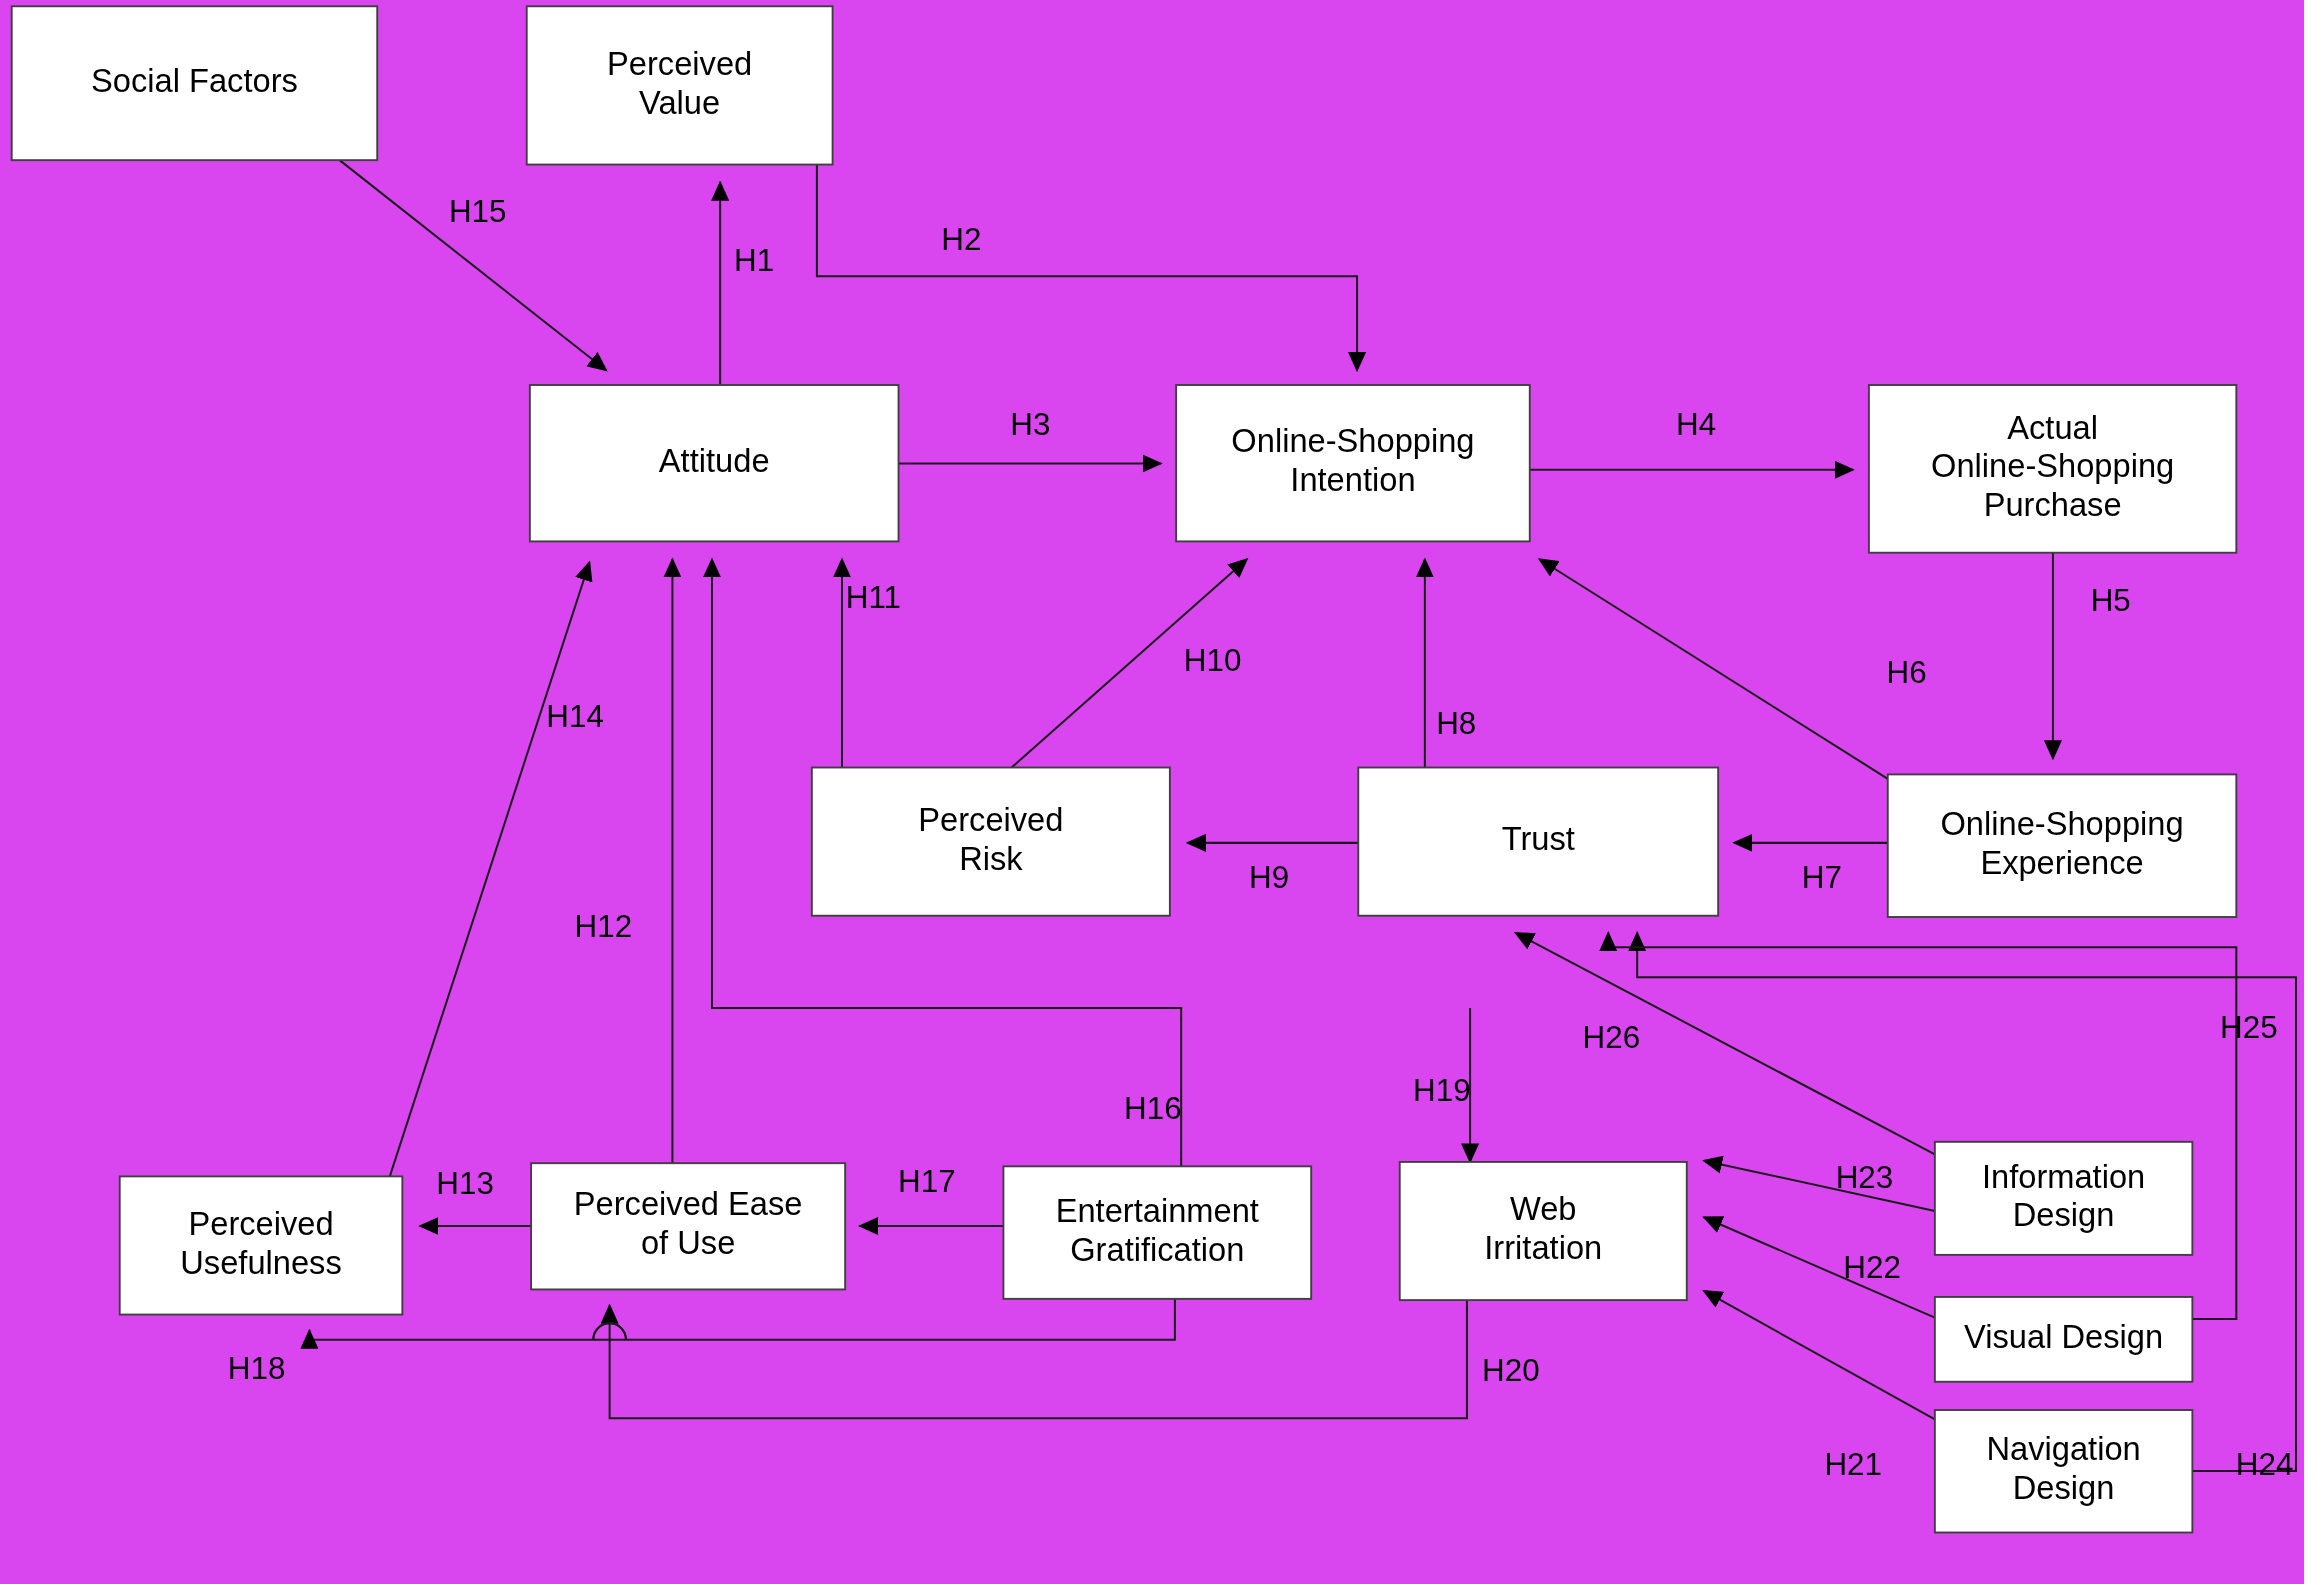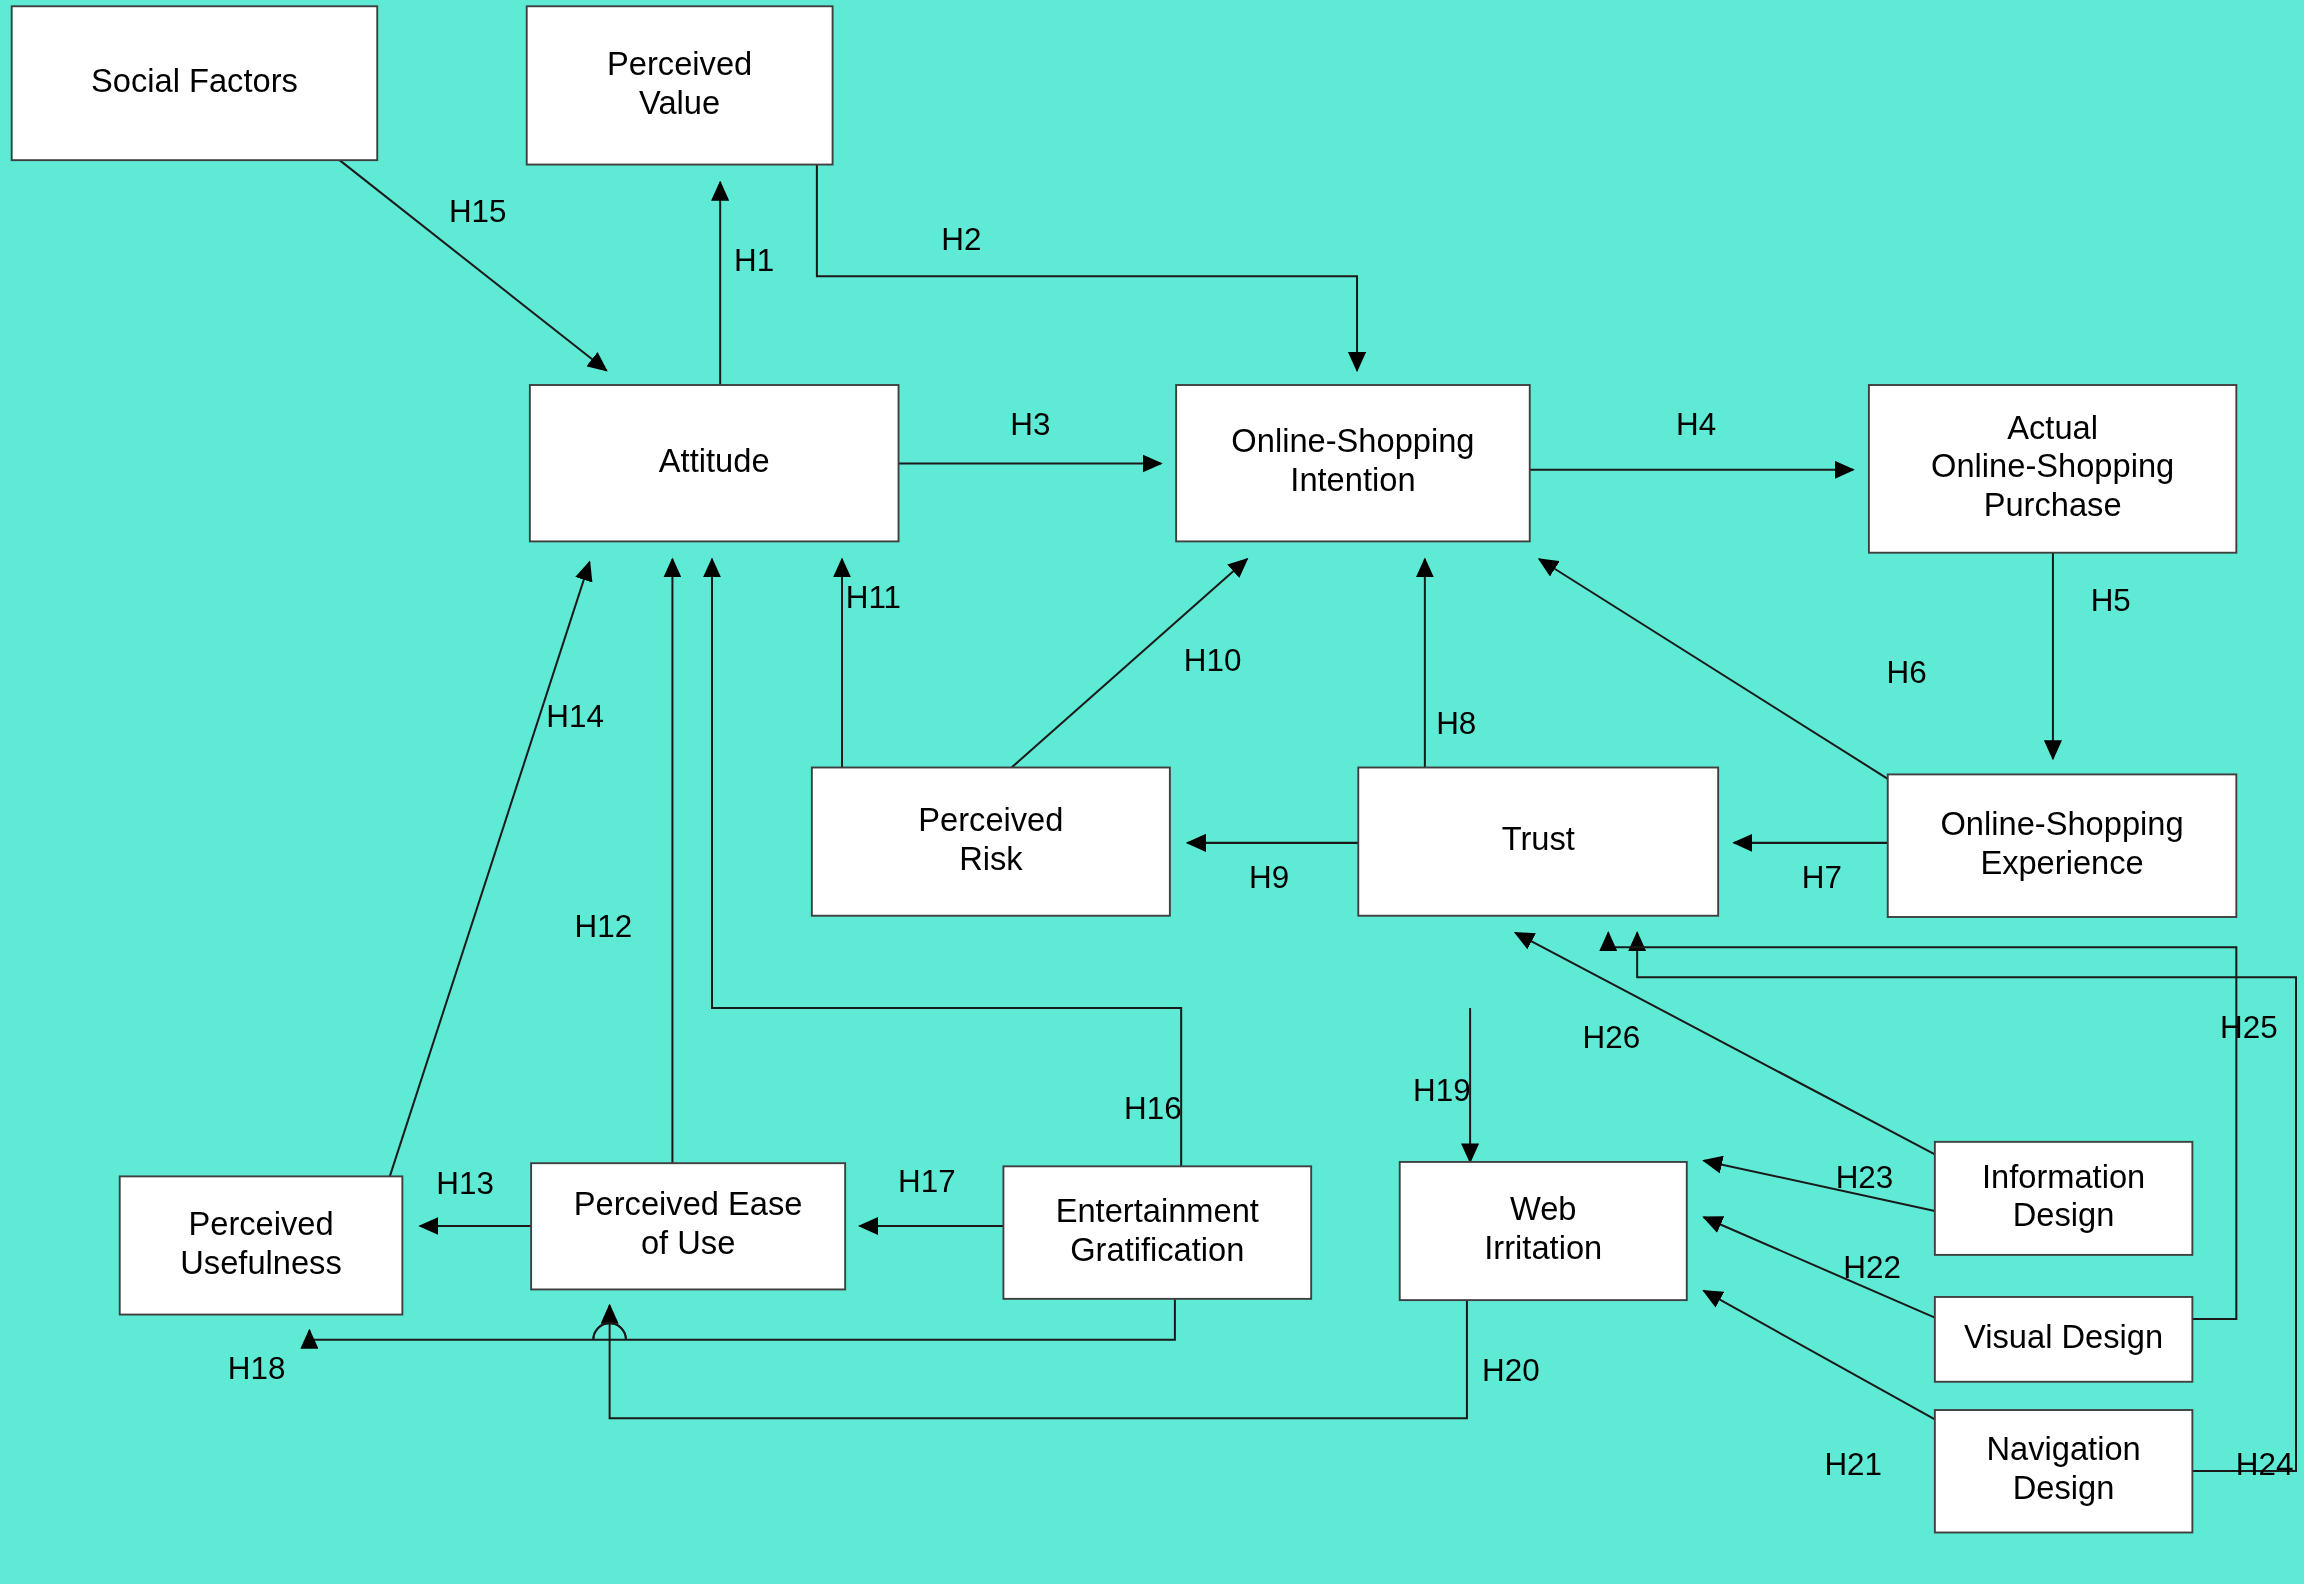--- a/index.html
+++ b/index.html
@@ -8,21 +8,21 @@
     padding: 0;
     background: #ffffff;
   }
   body {
     font-family: "Liberation Sans", sans-serif;
   }
   #diagram-root {
     position: relative;
     width: 2304px;
     height: 1584px;
-    background: #5eead4;
+    background: #d946ef;
     overflow: hidden;
   }
   #diagram-svg {
     position: absolute;
     top: 0;
     left: 0;
     width: 2319px;
     height: 1584px;
   }
   .node-box {

